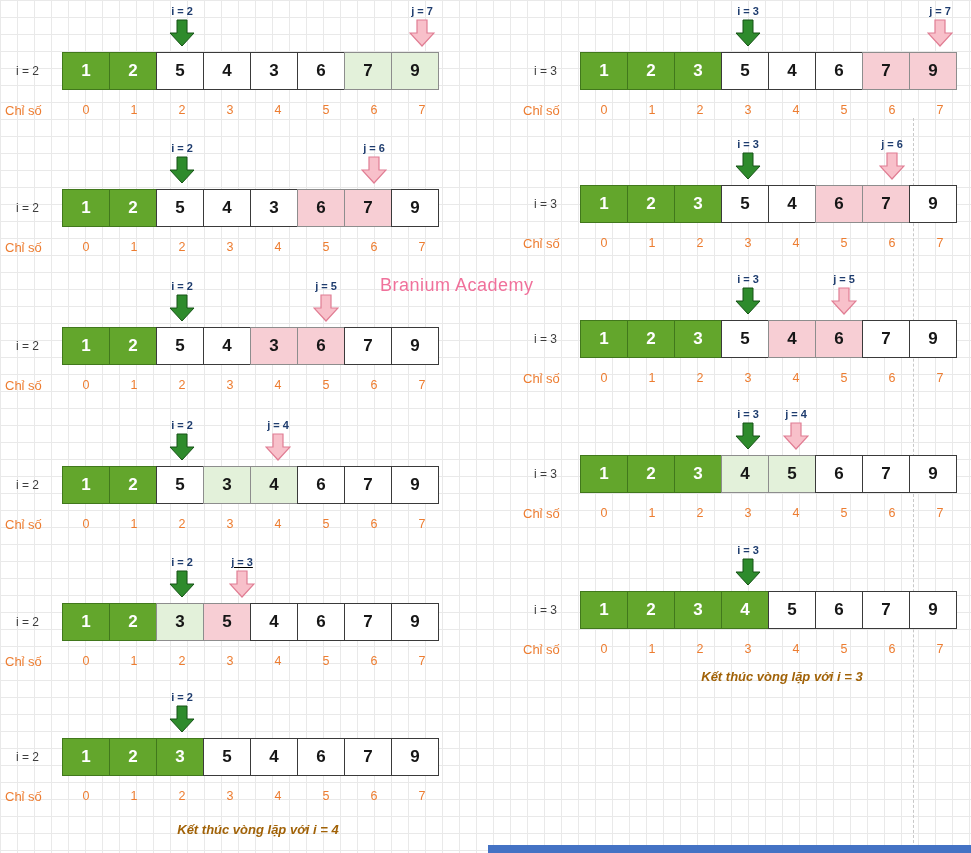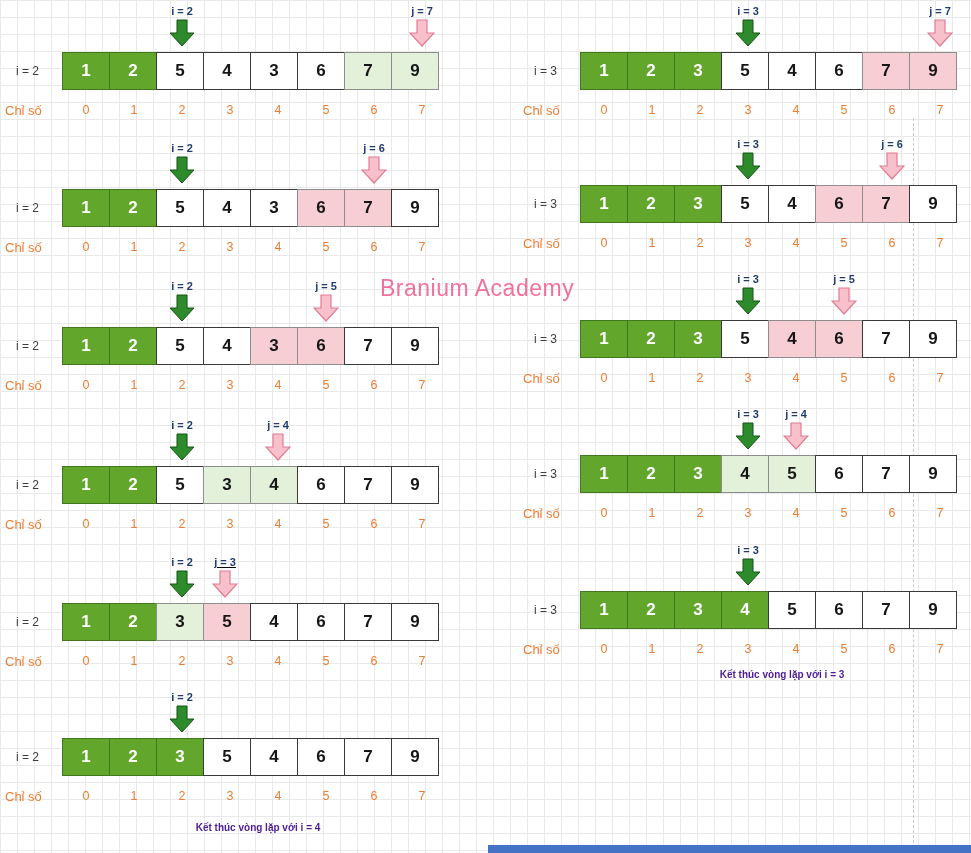--- a/index.html
+++ b/index.html
@@ -12,25 +12,25 @@
     background-image:
       linear-gradient(to right,#e9e9e9 1px,transparent 1px),
       linear-gradient(to bottom,#e9e9e9 1px,transparent 1px);
     background-size:17px 17px;
   }
   .stage{position:absolute;left:0;top:0;right:0;bottom:0;}
 
   .dashed-line{position:absolute;left:913px;top:118px;height:735px;width:0;
     border-left:1px dashed #c8c8c8;}
 
-  .watermark{position:absolute;left:380px;top:275px;font-size:23px;
+  .watermark{position:absolute;left:380px;top:275px;font-size:18px;
     color:#f0719b;letter-spacing:.5px;}
 
   .end-text{position:absolute;transform:translateX(-50%);white-space:nowrap;
-    font-size:10px;font-weight:bold;color:#4c1d95;}
+    font-size:13px;font-weight:bold;color:#a16207;font-style:italic;}
   .end-left{left:258px;top:822px;}
   .end-right{left:782px;top:669px;}
 
   .bottom-bar{position:absolute;left:488px;top:845px;width:483px;height:8px;
     background:#4472c4;}
 
   .diagram{position:absolute;width:384px;height:38px;}
   .cells{display:flex;position:absolute;left:0;top:0;}
   .cell{box-sizing:border-box;width:48px;height:38px;margin-left:-1px;
     border:1px solid #3a3a3a;display:flex;align-items:center;justify-content:center;
@@ -210,21 +210,21 @@
       </div>
     </div>
     <div class="diagram" style="left: 62px; top: 603px;">
       <div class="row-label">i = 2</div>
       <div class="arrow green" style="left: 120px;">
         <div class="arrow-label">i = 2</div>
         <svg width="26" height="28" viewBox="0 0 26 28">
           <path d="M8 1 H18 V14 H25 L13 27 L1 14 H8 Z"></path>
         </svg>
       </div>
-      <div class="arrow pink" style="left: 163px; text-decoration: underline;">
+      <div class="arrow pink" style="left: 180px; text-decoration: underline;">
         <div class="arrow-label">j = 3</div>
         <svg width="26" height="28" viewBox="0 0 26 28">
           <path d="M8 1 H18 V14 H25 L13 27 L1 14 H8 Z"></path>
         </svg>
       </div>
       <div class="cells">
         <div class="cell s">1</div>
         <div class="cell s">2</div>
         <div class="cell g">3</div>
         <div class="cell p">5</div>

